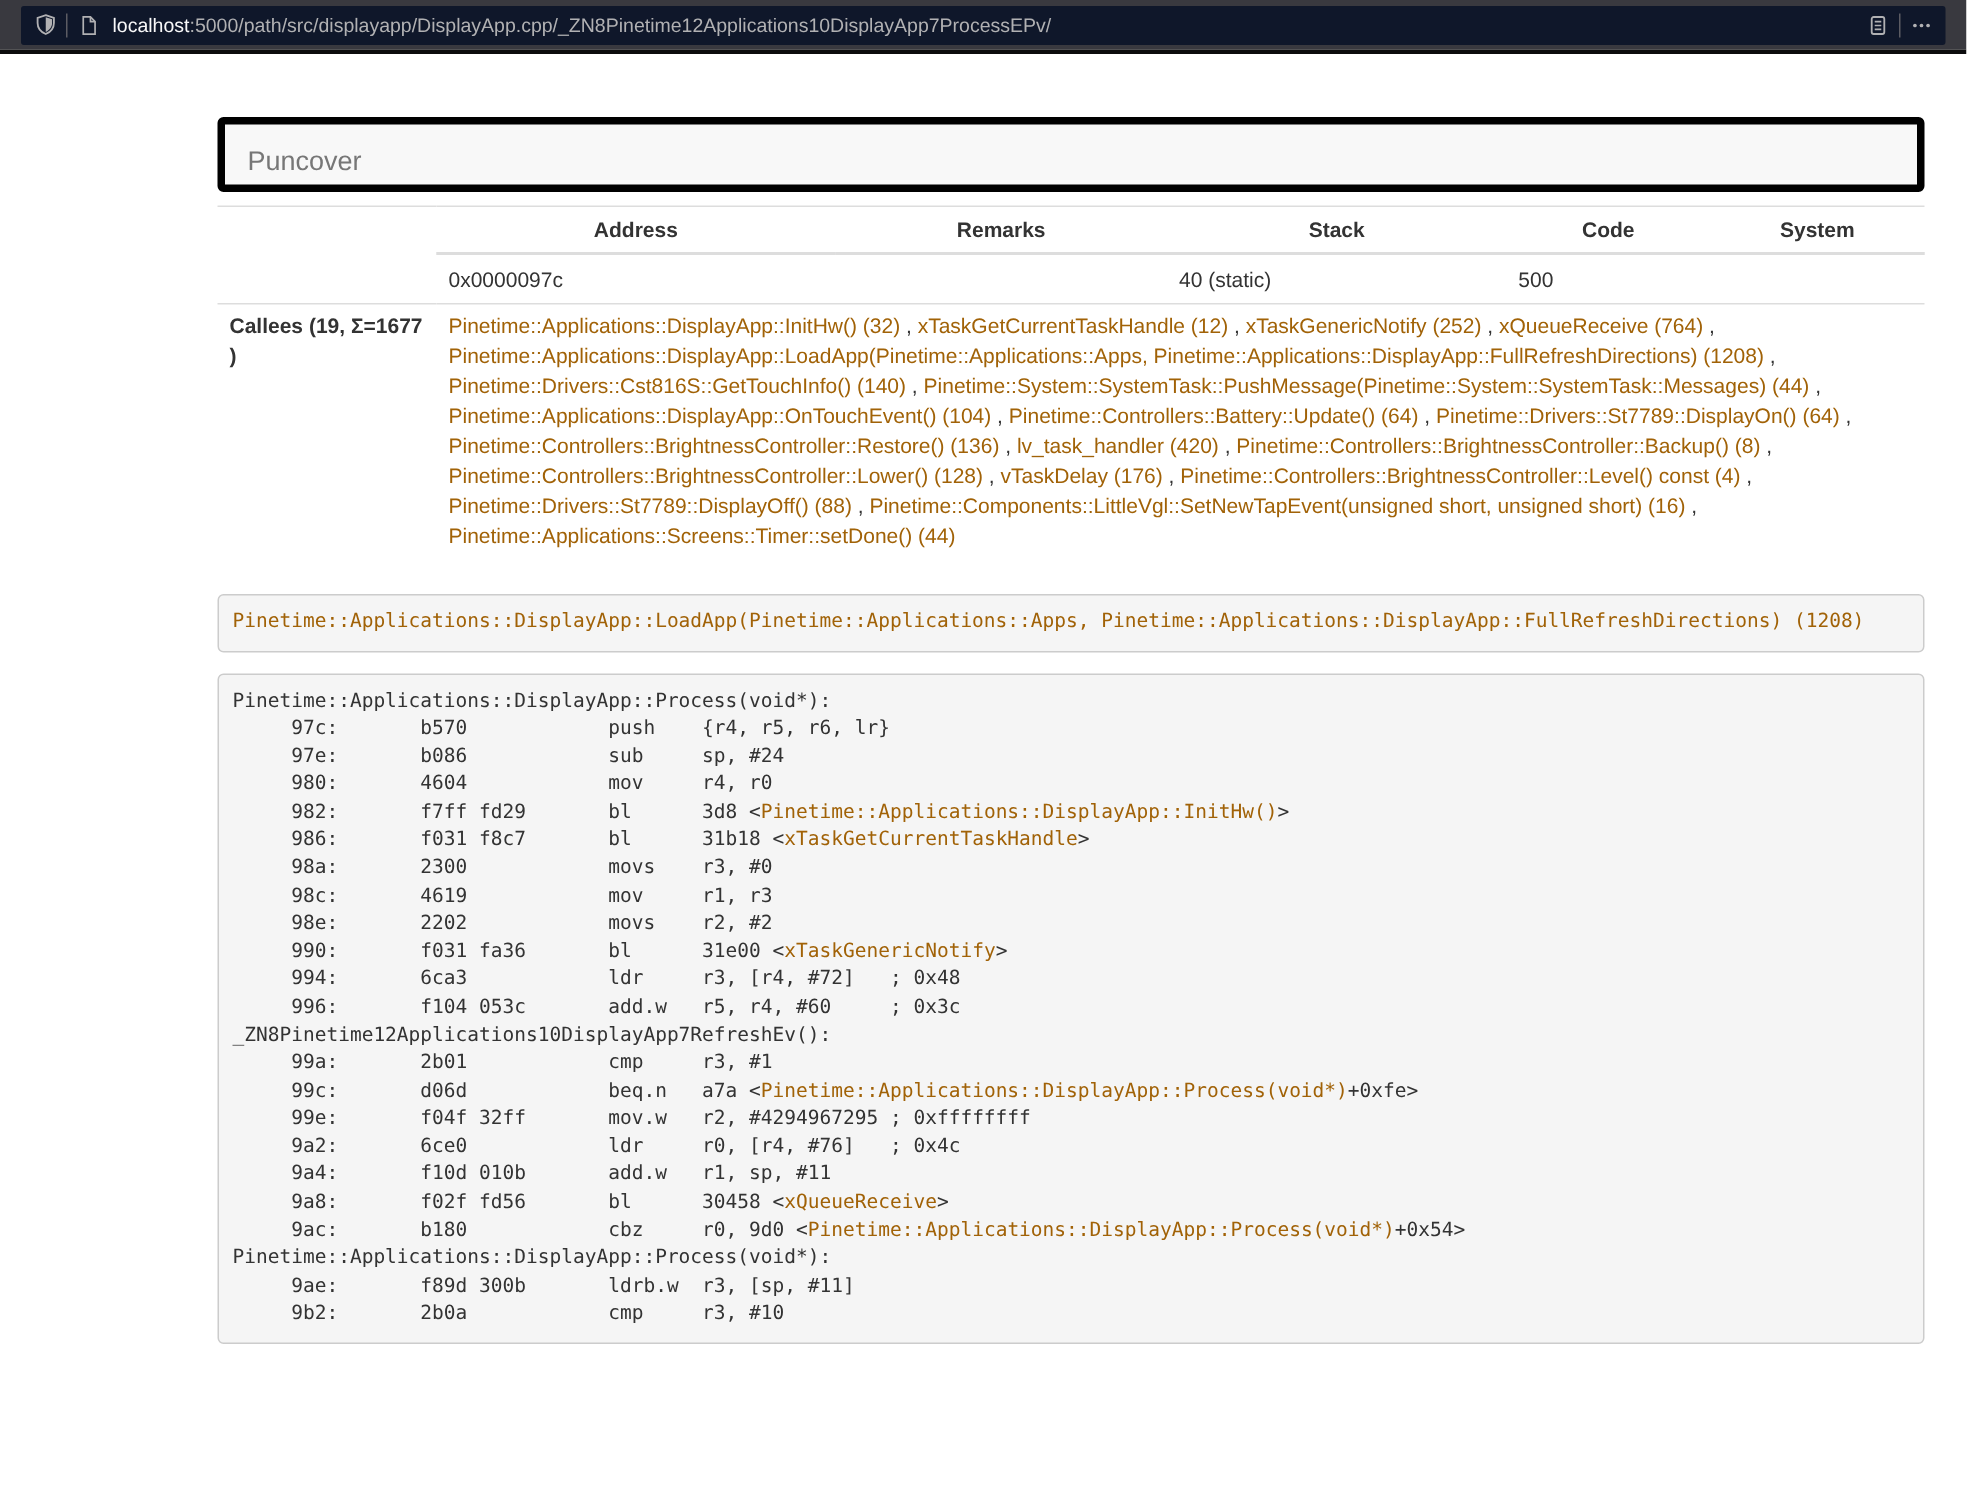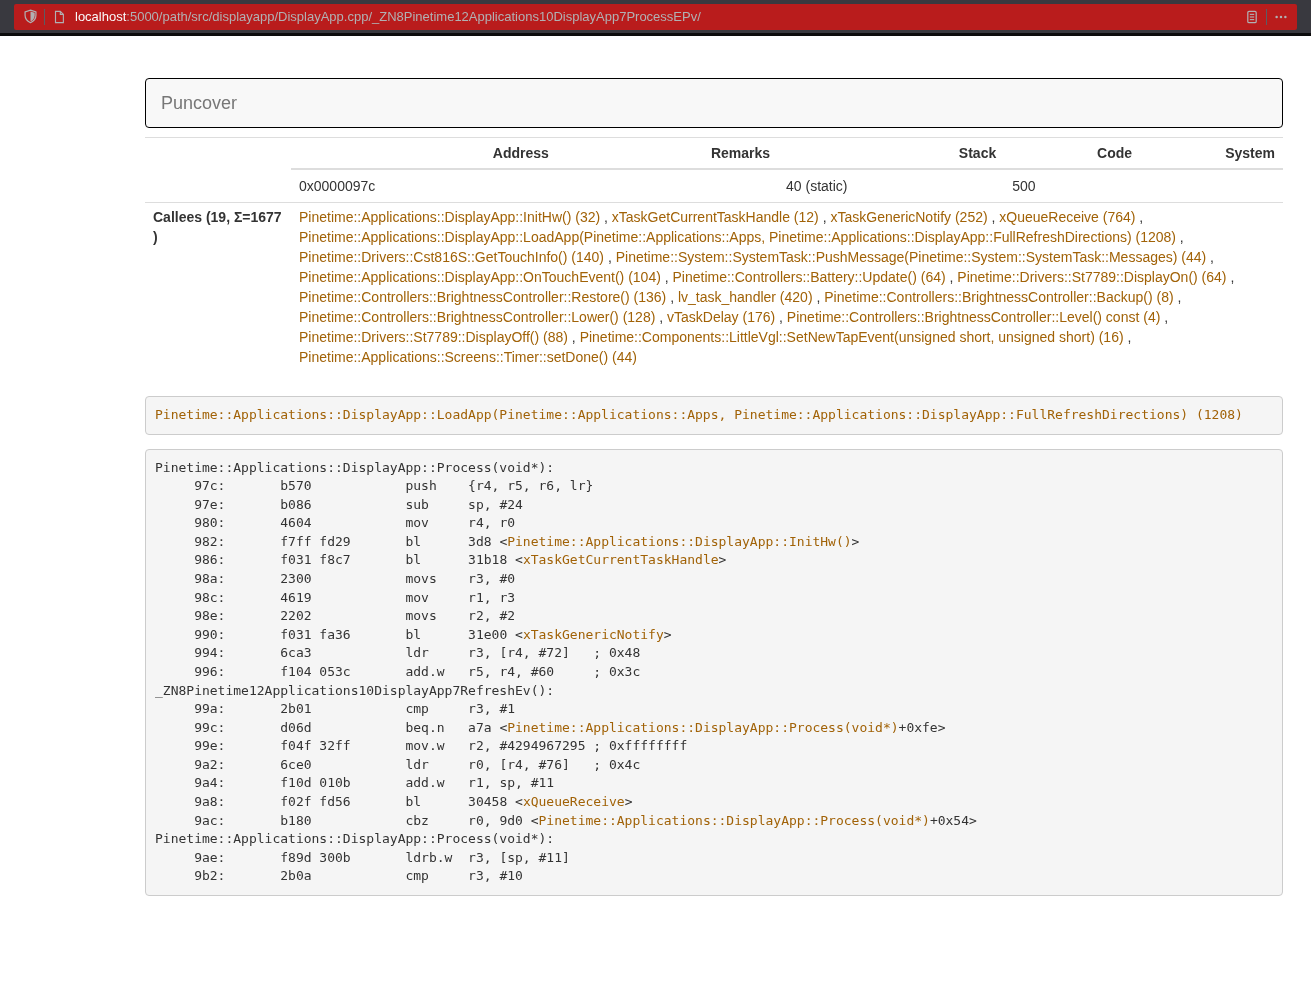--- a/index.html
+++ b/index.html
@@ -1,47 +1,47 @@
 <!DOCTYPE html>
 <html><head>
 <meta charset="utf-8">
 <style>
   * { box-sizing: border-box; margin: 0; padding: 0; }
   html, body { width: 1311px; height: 998px; overflow: hidden; background: #fff;
     font-family: "Liberation Sans", sans-serif; }
 
   
   .toolbar { height: 33px; background: #39393f; display: flex; align-items: center; }
-  .urlbar { flex: 1; margin: 0 14px; height: 26px; background: #b91c1c; border-radius: 2px;
+  .urlbar { flex: 1; margin: 0 14px; height: 26px; background: #0f172a; border-radius: 2px;
     display: flex; align-items: center; padding: 0 8px; gap: 6px; }
   .urlbar .ic { display: inline-flex; width: 16px; height: 16px; align-items: center; justify-content: center; flex: none; }
   .vdiv { width: 1px; height: 16px; background: #5c5c63; flex: none; }
   .urltext { flex: 1; font-size: 13px; white-space: nowrap; overflow: hidden; padding-left: 2px; }
   .urltext .host { color: #f9f9fa; }
   .urltext .path { color: #b1b1b3; }
   .chrome-edge { height: 3px; background: #0c0c0d; }
 
   
   .container { margin-left: 145px; width: 1138px; }
 
-  .navbar { margin-top: 42px; height: 50px; background: #f8f8f8; border: 1px solid #000000; border-radius: 4px; }
+  .navbar { margin-top: 42px; height: 50px; background: #f8f8f8; border: 5px solid #000000; border-radius: 4px; }
   .brand { display: inline-block; padding: 14px 15px; font-size: 18px; line-height: 20px;
     color: #777; text-decoration: none; }
 
   .breadcrumb { margin-top: 46px; font-size: 14px; line-height: 20px; color: #999; }
   .breadcrumb a { color: #337ab7; text-decoration: none; }
   .bc-suffix { color: #777; }
 
   .ftable { margin-top: 9px; width: 100%; border-collapse: collapse; font-size: 14px; color: #333; }
   .ftable > tbody > tr > td { border-top: 1px solid #ddd; padding: 4px 8px; vertical-align: top; line-height: 20px; }
   .ftable > tbody > tr > td.lbl { width: 146px; font-weight: bold; }
   .ftable > tbody > tr > td.nest { padding: 0; }
 
   .stats { width: 100%; border-collapse: collapse; }
-  .stats th { text-align: right; font-weight: bold; padding: 5px 8px; border-bottom: 2px solid #ddd; line-height: 20px; }
+  .stats th { text-align: center; font-weight: bold; padding: 5px 8px; border-bottom: 2px solid #ddd; line-height: 20px; }
   .stats td { padding: 6px 8px; line-height: 20px; }
 
   .fn-icon { display: inline-block; width: 15px; height: 15px; vertical-align: -2px; margin-right: 5px; }
 
   a.clink, .callees-cell a, pre a { color: #a16207; text-decoration: none; }
   .callees-cell a { white-space: nowrap; }
   .callees-cell .sep { color: #333; }
 
   pre { font-family: "DejaVu Sans Mono", monospace; font-size: 13px; line-height: 1.43;
     background: #f5f5f5; border: 1px solid #ccc; border-radius: 4px; padding: 9px;

